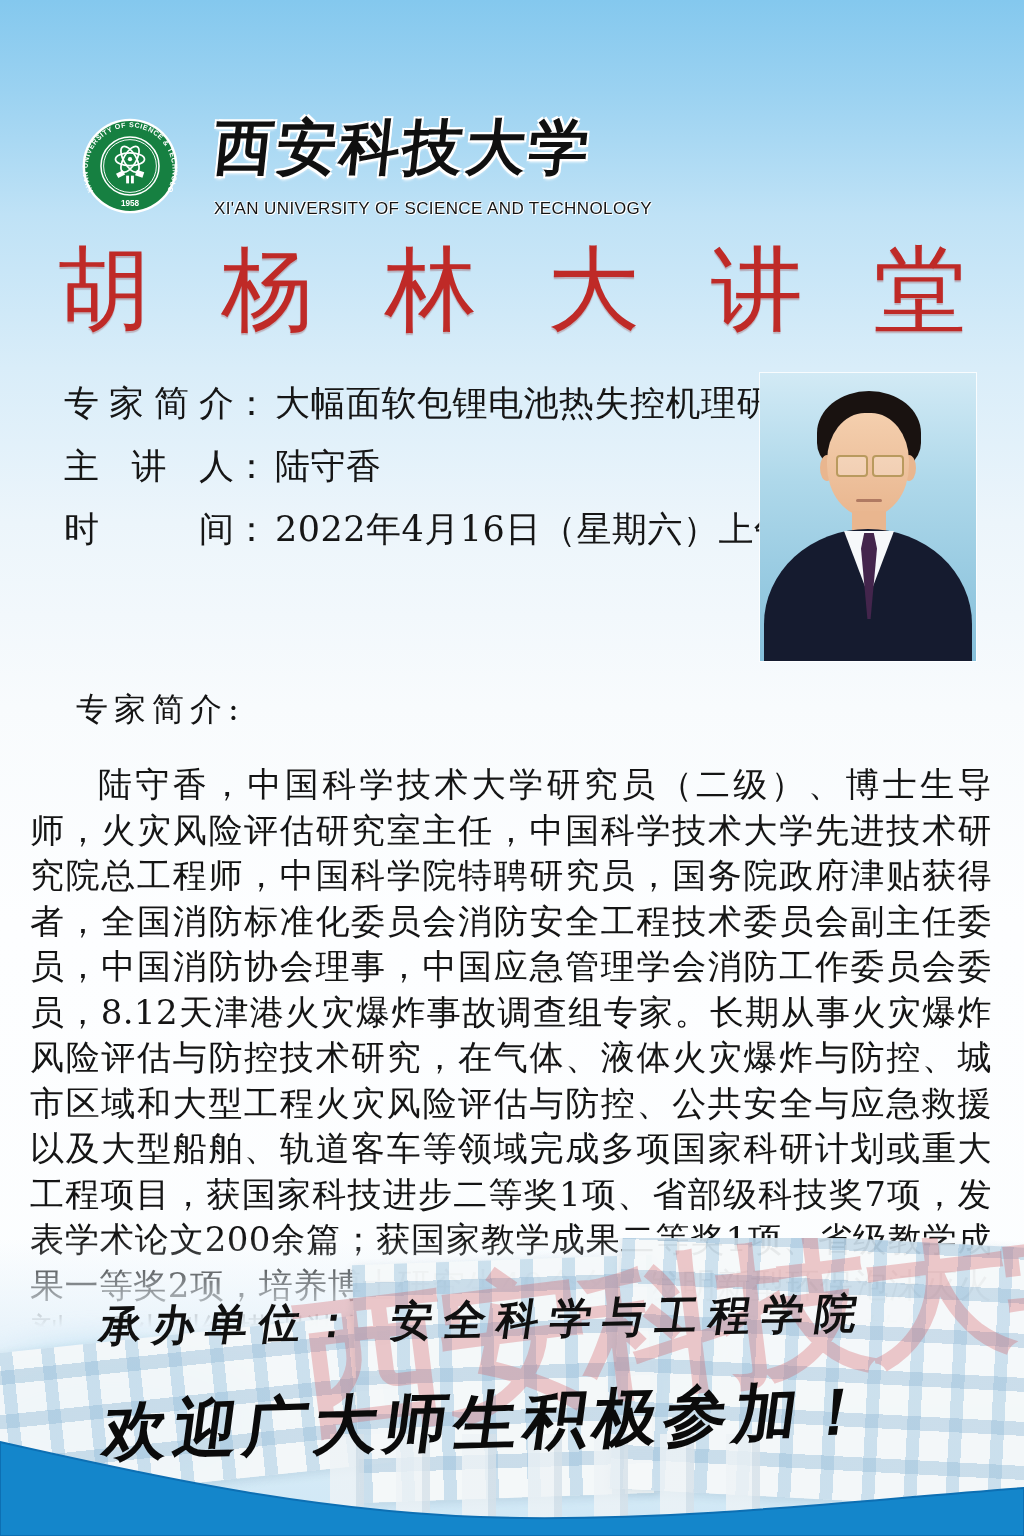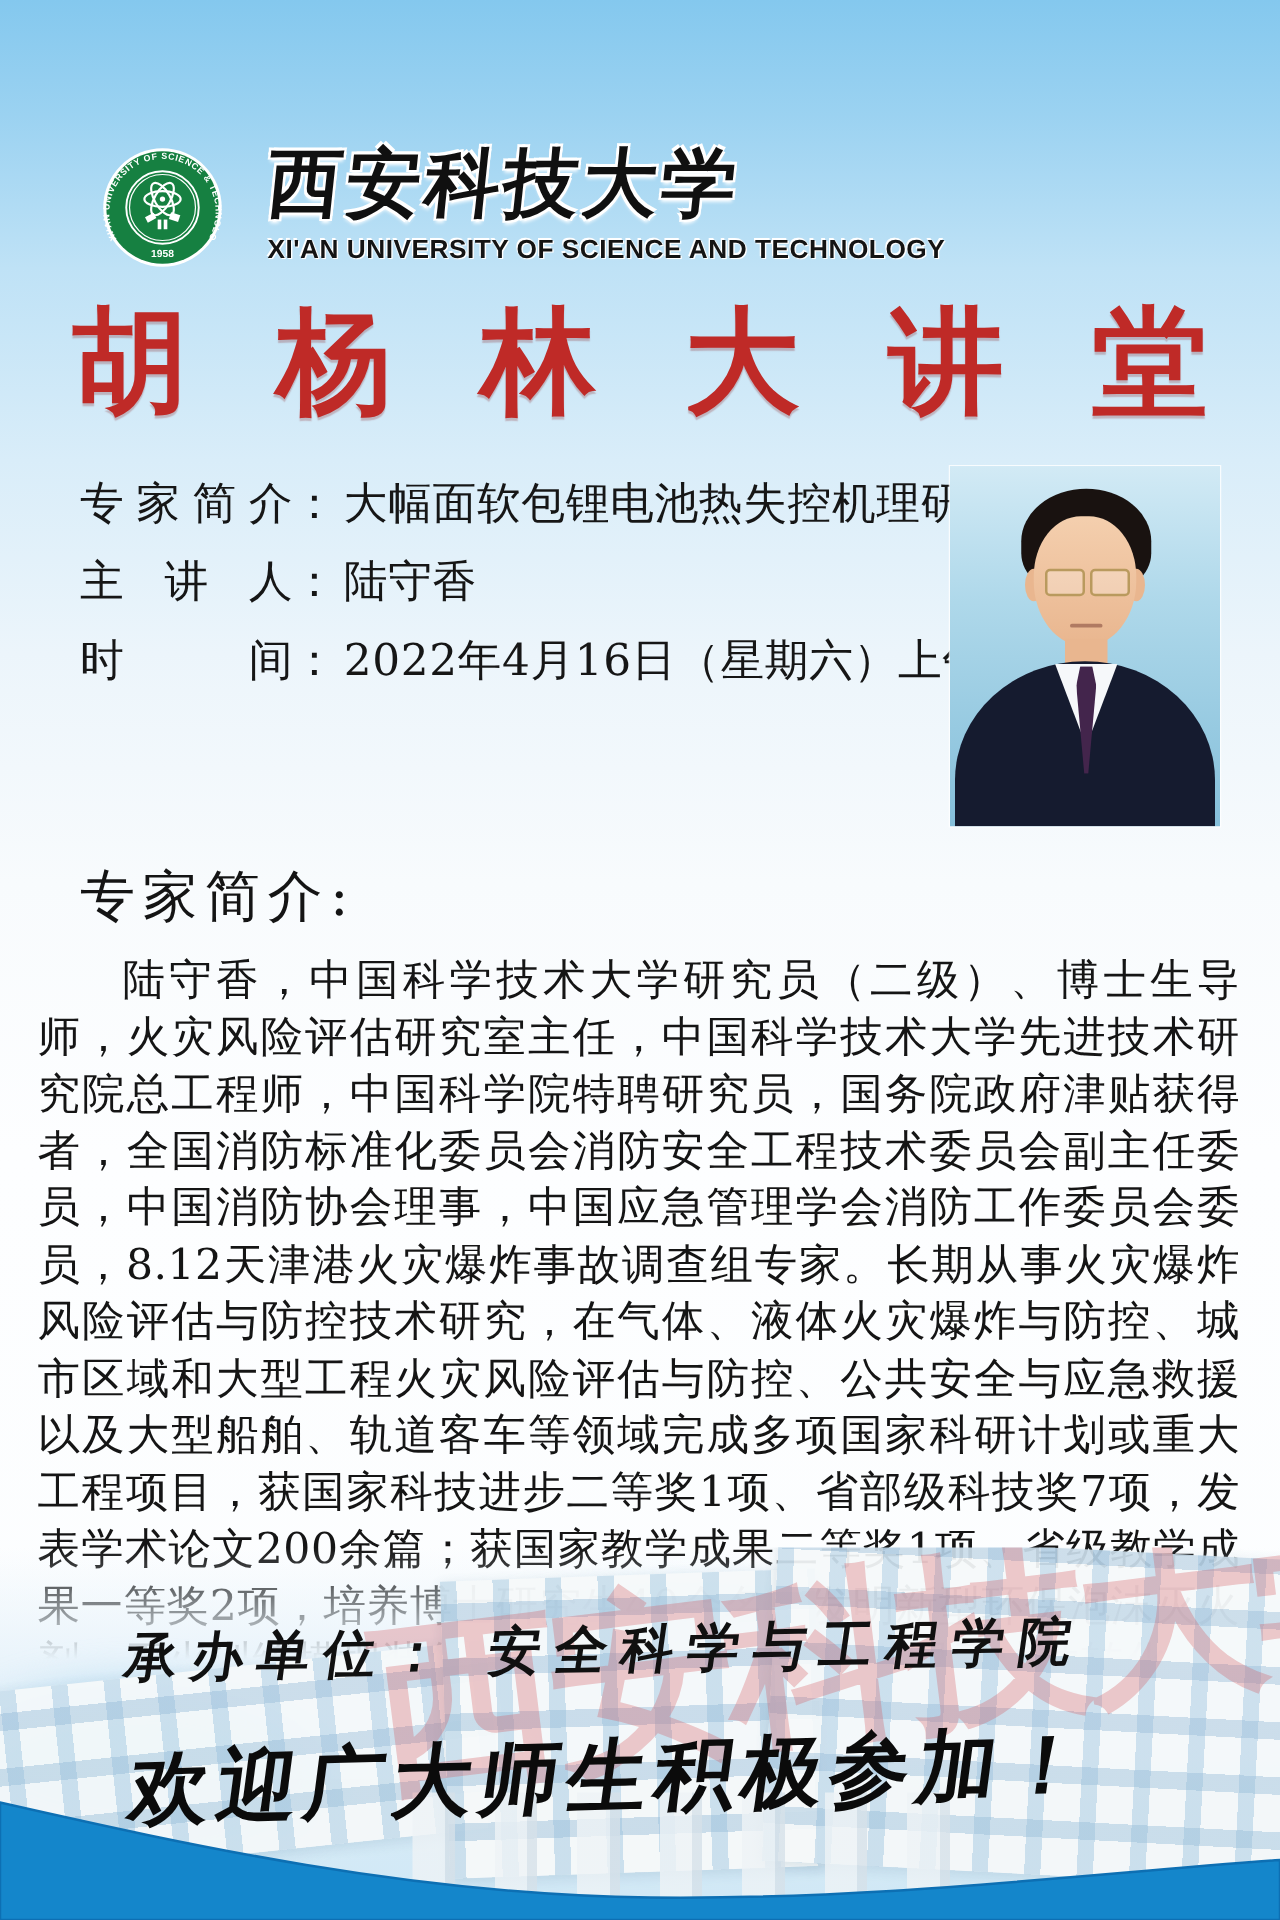--- a/index.html
+++ b/index.html
@@ -13,28 +13,28 @@
   .logo{width:116px;height:116px;flex:0 0 auto;}
   .namewrap{padding-top:8px;}
   .cn-name{
     font-size:60px;font-weight:bold;color:#101010;letter-spacing:3px;line-height:1.05;
     transform:skewX(-6deg);
     text-shadow:0 0 2px #fff,2px 2px 0 #fff,-2px -2px 0 #fff,2px -2px 0 #fff,-2px 2px 0 #fff,0 3px 3px #fff;
     white-space:nowrap;
   }
   .en-name{
     font-family:"Liberation Sans","DejaVu Sans",sans-serif;
-    font-size:21px;font-weight:bold;color:#141414;letter-spacing:0.4px;margin-top:9px;
+    font-size:17px;font-weight:normal;color:#141414;letter-spacing:0.4px;margin-top:20px;
     text-shadow:0 0 2px #fff,1px 1px 0 #fff,-1px -1px 0 #fff;
     white-space:nowrap;
   }
   
   .main-title{
     position:absolute;left:58px;top:244px;width:908px;
-    font-size:92px;font-weight:bold;color:#bf2a27;
+    font-size:92px;font-weight:normal;color:#bf2a27;
     text-align:justify;text-align-last:justify;
     font-family:"DejaVu Sans","Liberation Sans",sans-serif;
     text-shadow:0 2px 1px rgba(130,20,20,0.25);
     white-space:nowrap;line-height:1;
   }
   
   .info{position:absolute;left:64px;top:372px;width:700px;font-size:35px;color:#161616;}
   .info-row{height:63px;line-height:63px;white-space:nowrap;}
   .info-label{display:inline-block;width:170px;text-align:justify;text-align-last:justify;vertical-align:top;}
   .info-colon{display:inline-block;margin-right:6px;}
@@ -51,21 +51,21 @@
   .p-ear-l{left:60px;top:82px;width:14px;height:26px;background:#e9b68f;border-radius:50%;}
   .p-ear-r{left:142px;top:82px;width:14px;height:26px;background:#e9b68f;border-radius:50%;}
   .p-glass-l{left:76px;top:82px;width:28px;height:18px;border:2px solid #b99a5e;border-radius:4px;background:rgba(255,255,255,0.25);}
   .p-glass-r{left:112px;top:82px;width:28px;height:18px;border:2px solid #b99a5e;border-radius:4px;background:rgba(255,255,255,0.25);}
   .p-mouth{left:96px;top:126px;width:26px;height:3px;background:#b07a62;border-radius:2px;}
   .p-neck{left:92px;top:138px;width:34px;height:28px;background:#e9b68f;}
   .p-suit{left:4px;top:156px;width:208px;height:132px;background:#151b2f;border-radius:50% 50% 0 0/72% 72% 0 0;}
   .p-shirt{left:84px;top:158px;width:50px;height:66px;background:#f6f8fa;clip-path:polygon(0 0,100% 0,50% 100%);}
   .p-tie{left:101px;top:160px;width:16px;height:86px;background:#43254c;clip-path:polygon(20% 0,80% 0,100% 18%,60% 100%,40% 100%,0 18%);}
   
-  .bio-heading{position:absolute;left:64px;top:688px;font-size:44px;font-weight:500;color:#141414;letter-spacing:6px;}
+  .bio-heading{position:absolute;left:76px;top:688px;font-size:32px;font-weight:500;color:#141414;letter-spacing:6px;}
   .bio-text{
     position:absolute;left:30px;top:762px;width:962px;
     font-size:34px;line-height:45.5px;color:#151515;
     text-align:justify;text-indent:2em;letter-spacing:0.4px;
   }
   
   .scene{position:absolute;left:0;top:1238px;width:1024px;height:298px;overflow:hidden;}
   .sky{position:absolute;inset:0;background:linear-gradient(180deg,rgba(253,254,255,0) 0%,#eaf4fb 30%,#d8ecf8 65%,#cfe7f5 100%);}
   .sky-patch{position:absolute;border-radius:50%;filter:blur(16px);}
   .sp1{left:-40px;top:110px;width:300px;height:140px;background:#b5dcf2;}

